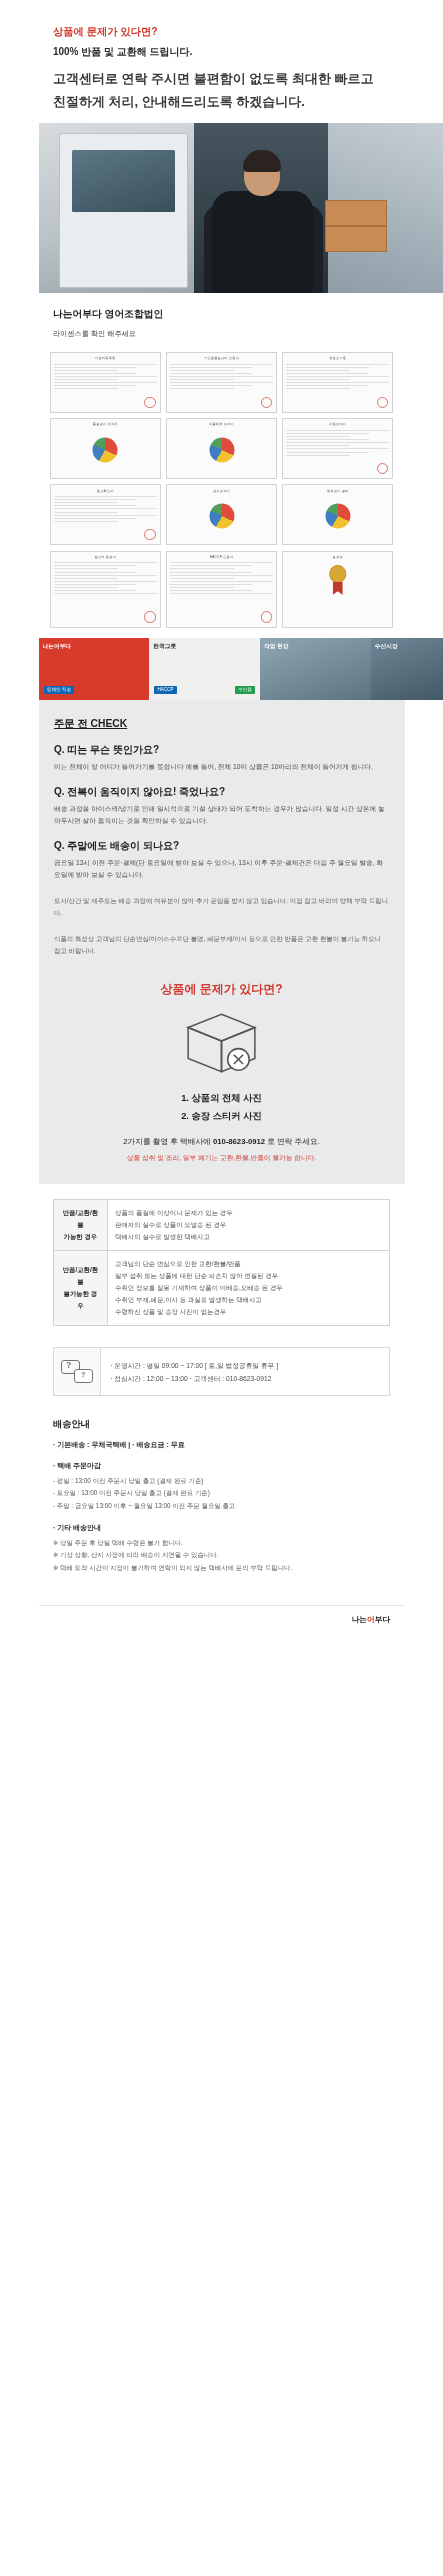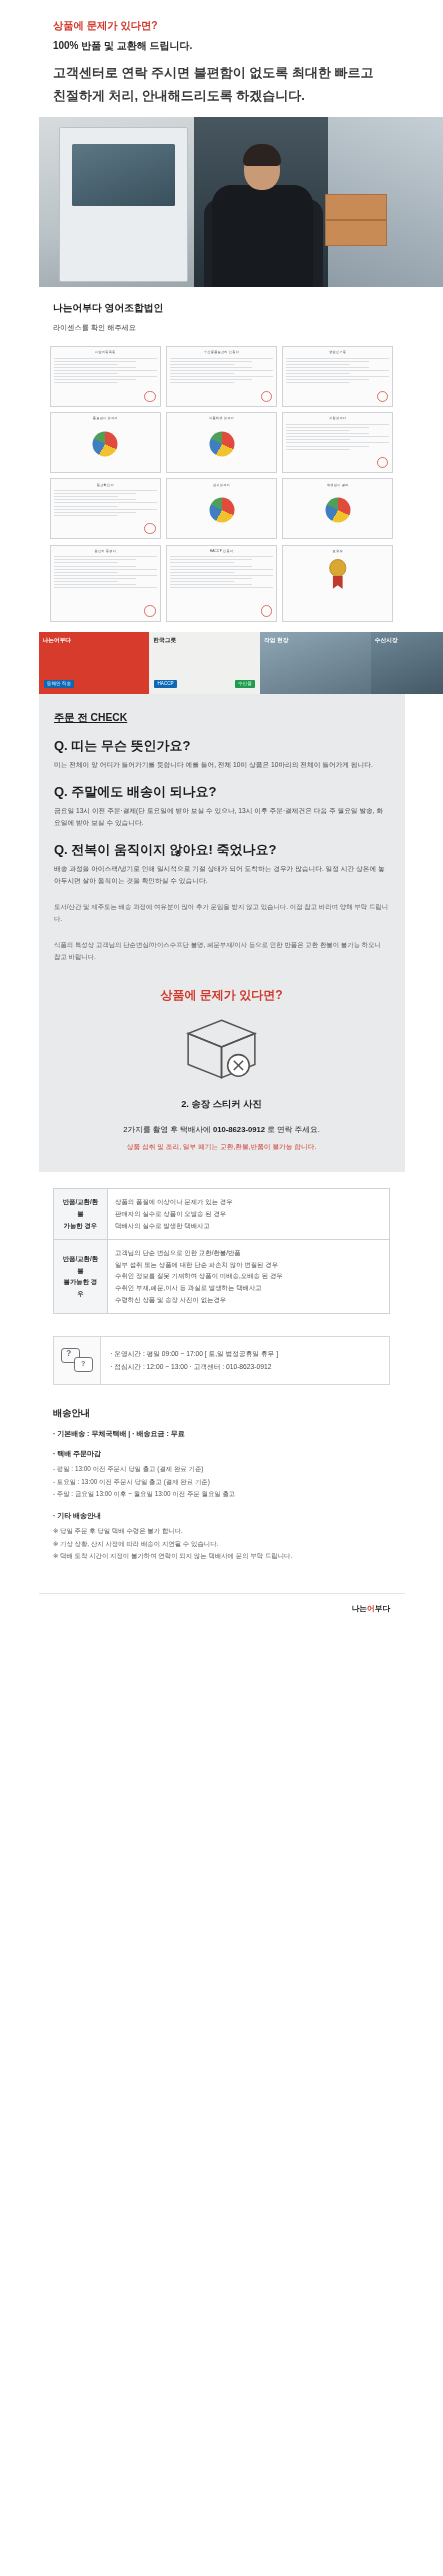--- a/index.html
+++ b/index.html
@@ -3,21 +3,21 @@
 <meta charset="utf-8">
 <style>
   * { box-sizing: border-box; }
   html, body { margin:0; padding:0; }
   body {
     width: 443px;
     font-family: "Liberation Sans", "DejaVu Sans", sans-serif;
     color: #333;
     background: #ffffff;
   }
-  .page { width:366px; margin:6px auto; position:relative; }
+  .page { width:366px; margin:12px auto; position:relative; }
 
   
   .top-notice { padding: 13.4px 14.4px 9.3px 14.4px; }
   .top-notice h1 {
     font-size: 10.3px; font-weight: bold; color:#d2392c; margin:0 0 4.1px 0; line-height:1.4;
   }
   .top-notice .sub {
     font-size: 10px; color:#2b2b2b; margin:0 0 9.3px 0; line-height:1.5; font-weight:bold;
   }
   .top-notice p.body {
@@ -137,21 +137,21 @@
   }
   .partners .badge2 {
     position:absolute; right:5.2px; bottom:6.2px; background:#1f9d4e; color:#fff;
     font-size:4.6px; padding:1.5px 3.1px; border-radius:1px;
   }
 
   
   .faq-panel { background:#e9eaec; padding: 17.5px 15.5px 18.5px 15.5px; }
   .faq-panel h2 { font-size:10.3px; font-weight:bold; color:#1d1d1d; margin:0 0 11.3px 0;text-decoration:underline; }
   .qa { margin-bottom:11.3px; }
-  .qa .q { font-size:13px; font-weight:bold; color:#1d1d1d; margin:0 0 4.6px 0; }
+  .qa .q { font-size:10px; font-weight:bold; color:#1d1d1d; margin:0 0 4.6px 0; }
   .qa .a { font-size:6.7px; color:#4a4a4a; line-height:1.8; margin:0; }
   .faq-note { font-size:6.4px; color:#5a5a5a; line-height:1.9; margin-top:13.4px; }
 
   
   .problem { background:#e9eaec; padding: 5.2px 15.5px 20.6px 15.5px; text-align:center; }
   .problem h2 { font-size:12px; font-weight:bold; color:#d2392c; margin:0 0 12.4px 0; }
   .pkg-icon {
     width:77px; height:67px; margin:0 auto 13.4px auto; position:relative;
   }
   .pkg-icon svg { display:block; }
@@ -394,26 +394,26 @@
   </section>
 
   <section class="faq-panel">
     <h2>주문 전 CHECK</h2>
 
     <div class="qa">
       <p class="q">Q. 띠는 무슨 뜻인가요?</p>
       <p class="a">미는 전체이 앞 어디가 들어가기를 뜻합니다 예를 들어, 전체 10미 상품은 10마리의 전체이 들어가게 됩니다.</p>
     </div>
     <div class="qa">
+      <p class="q">Q. 전복이 움직이지 않아요! 죽었나요?</p>
+      <p class="a">배송 과정을 아이스팩/냉기로 인해 일시적으로 기절 상태가 되어 도착하는 경우가 많습니다. 일정 시간 상온에 놓아두시면 살아 움직이는 것을 확인하실 수 있습니다.</p>
+    </div>
+    <div class="qa">
       <p class="q">Q. 주말에도 배송이 되나요?</p>
       <p class="a">금요일 13시 이전 주문·결제(단 토요일에 받아 보실 수 있으나, 13시 이후 주문·결제건은 다음 주 월요일 발송, 화요일에 받아 보실 수 있습니다.</p>
-    </div>
-    <div class="qa">
-      <p class="q">Q. 전복이 움직이지 않아요! 죽었나요?</p>
-      <p class="a">배송 과정을 아이스팩/냉기로 인해 일시적으로 기절 상태가 되어 도착하는 경우가 많습니다. 일정 시간 상온에 놓아두시면 살아 움직이는 것을 확인하실 수 있습니다.</p>
     </div>
 
     <div class="faq-note">도서/산간 및 제주도는 배송 과정에 여유분이 많아 추가 운임을 받지 않고 있습니다. 이점 참고 바라며 양해 부탁 드립니다.</div>
     <div class="faq-note">식품의 특성상 고객님의 단순변심/아이스수프단 불명, 폐문부재/이사 등으로 인한 반품은 교환 환불이 불가능 하오니 참고 바랍니다.</div>
   </section>
 
   <section class="problem">
     <h2>상품에 문제가 있다면?</h2>
 
     <div class="pkg-icon">
@@ -421,20 +421,21 @@
         <polygon points="75,8 140,34 75,60 10,34" fill="none" stroke="#555" stroke-width="3"></polygon>
         <polygon points="10,34 75,60 75,120 10,94" fill="none" stroke="#555" stroke-width="3"></polygon>
         <polygon points="140,34 75,60 75,120 140,94" fill="none" stroke="#555" stroke-width="3"></polygon>
         <circle cx="108" cy="96" r="21" fill="#ffffff" stroke="#555" stroke-width="3"></circle>
         <line x1="99" y1="87" x2="117" y2="105" stroke="#555" stroke-width="3"></line>
         <line x1="117" y1="87" x2="99" y2="105" stroke="#555" stroke-width="3"></line>
       </svg>
     </div>
 
     <div class="steps">
+      <div>1. 상품의 전체 사진</div>
       <div>2. 송장 스티커 사진</div>
     </div>
 
     <div class="phone-line">
       <span>2가지를 촬영 후 택배사에 </span><b>010-8623-0912</b><span> 로 연락 주세요.</span>
     </div>
 
     <div class="warn">상품 섭취 및 조리, 일부 폐기는 교환,환불,반품이 불가능 합니다.</div>
   </section>
 

